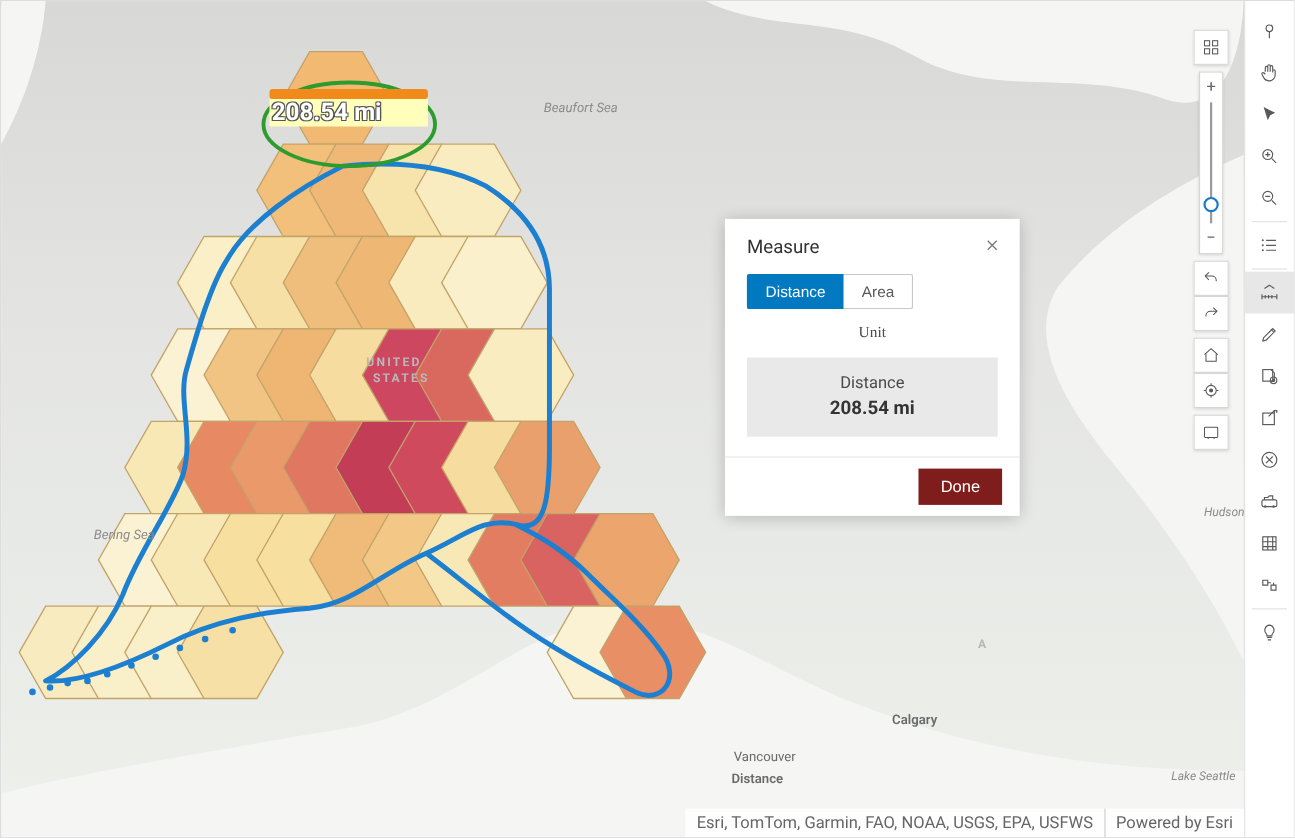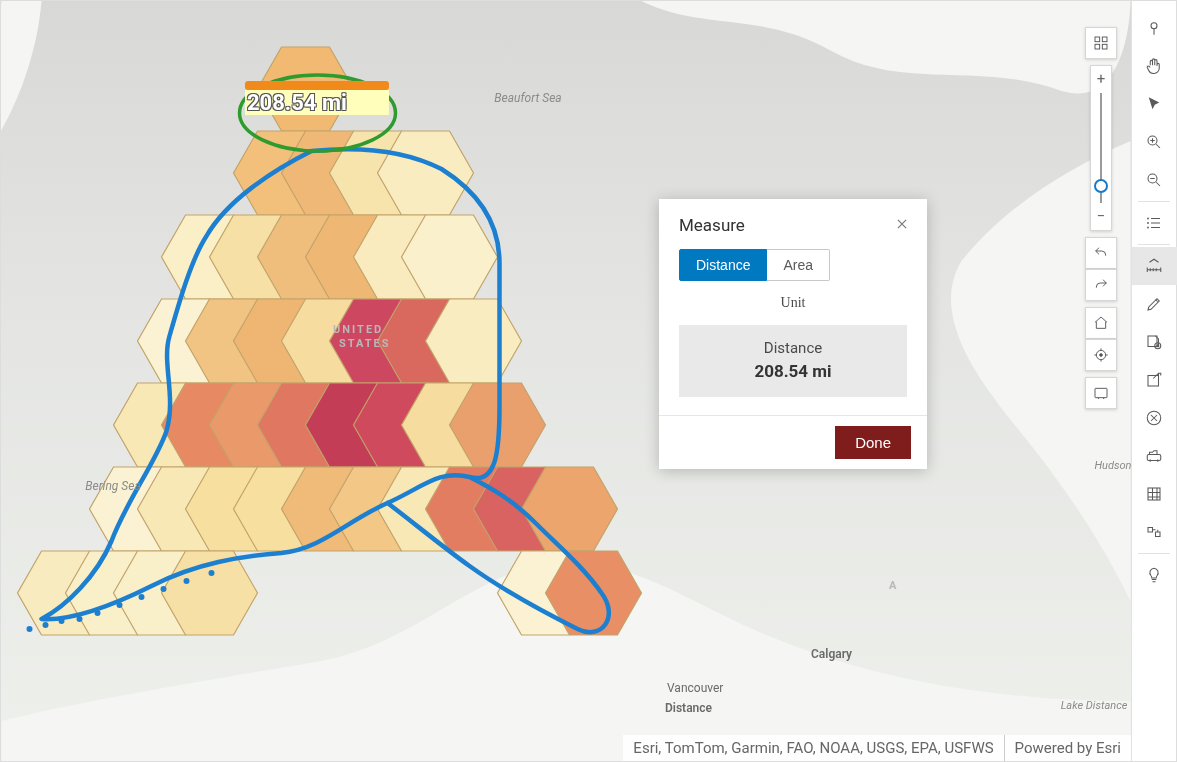--- a/index.html
+++ b/index.html
@@ -145,21 +145,21 @@
           <circle cx="185" cy="580" r="3"></circle>
         <circle cx="210" cy="572" r="3"></circle>
       </g>
 
       <ellipse cx="316" cy="112" rx="78" ry="38" fill="none" stroke="#2e9b2e" stroke-width="3.5"></ellipse>
     </svg>
 
     <div class="map-label" style="left:472px; top:90px; width:110px;text-align:center;"><span>Beaufort Sea</span></div>
     <div class="map-label" style="left:62px; top:478px; width:100px;"><span>Bering Sea</span></div>
     <div class="map-label small" style="left:1082px; top:458px; width:80px;"><span>Hudson Bay</span></div>
-    <div class="map-label small" style="left:1048px; top:698px; width:90px;"><span>Lake Distance</span></div>
+    <div class="map-label small" style="left:1048px; top:698px; width:90px;"><span>Lake Seattle</span></div>
     <div class="country-lbl" style="left:332px; top:322px;"><span>UNITED</span></div>
     <div class="country-lbl" style="left:338px; top:336px;"><span>STATES</span></div>
     <div class="country-lbl" style="left:888px; top:578px;"><span>A</span></div>
     <div class="map-citylabel strong" style="left:810px; top:646px;"><span>Calgary</span></div>
     <div class="map-citylabel" style="left:666px; top:680px;"><span>Vancouver</span></div>
     <div class="map-citylabel strong" style="left:664px; top:700px;"><span>Distance</span></div>
 
     <div class="measure-badge" style="left:316px; top:100px;">
       <div class="bar"></div>
       <div class="txt">208.54 mi</div>

